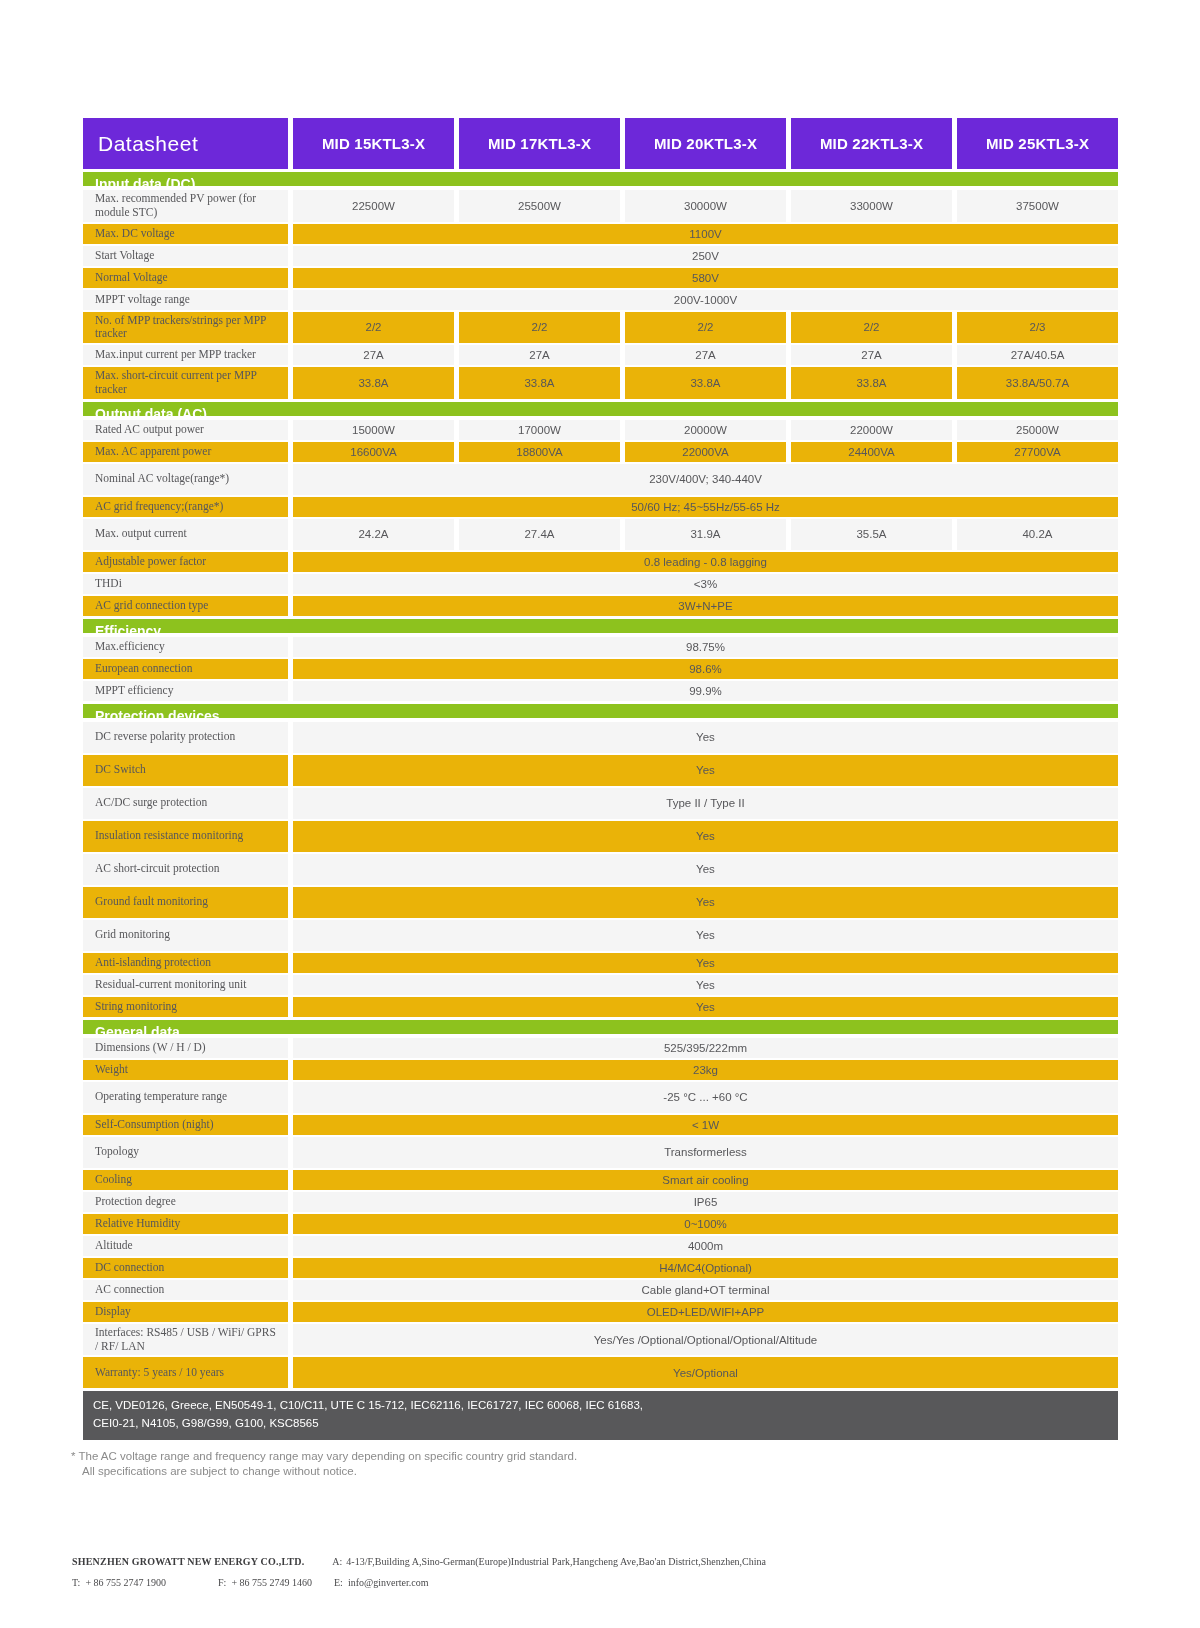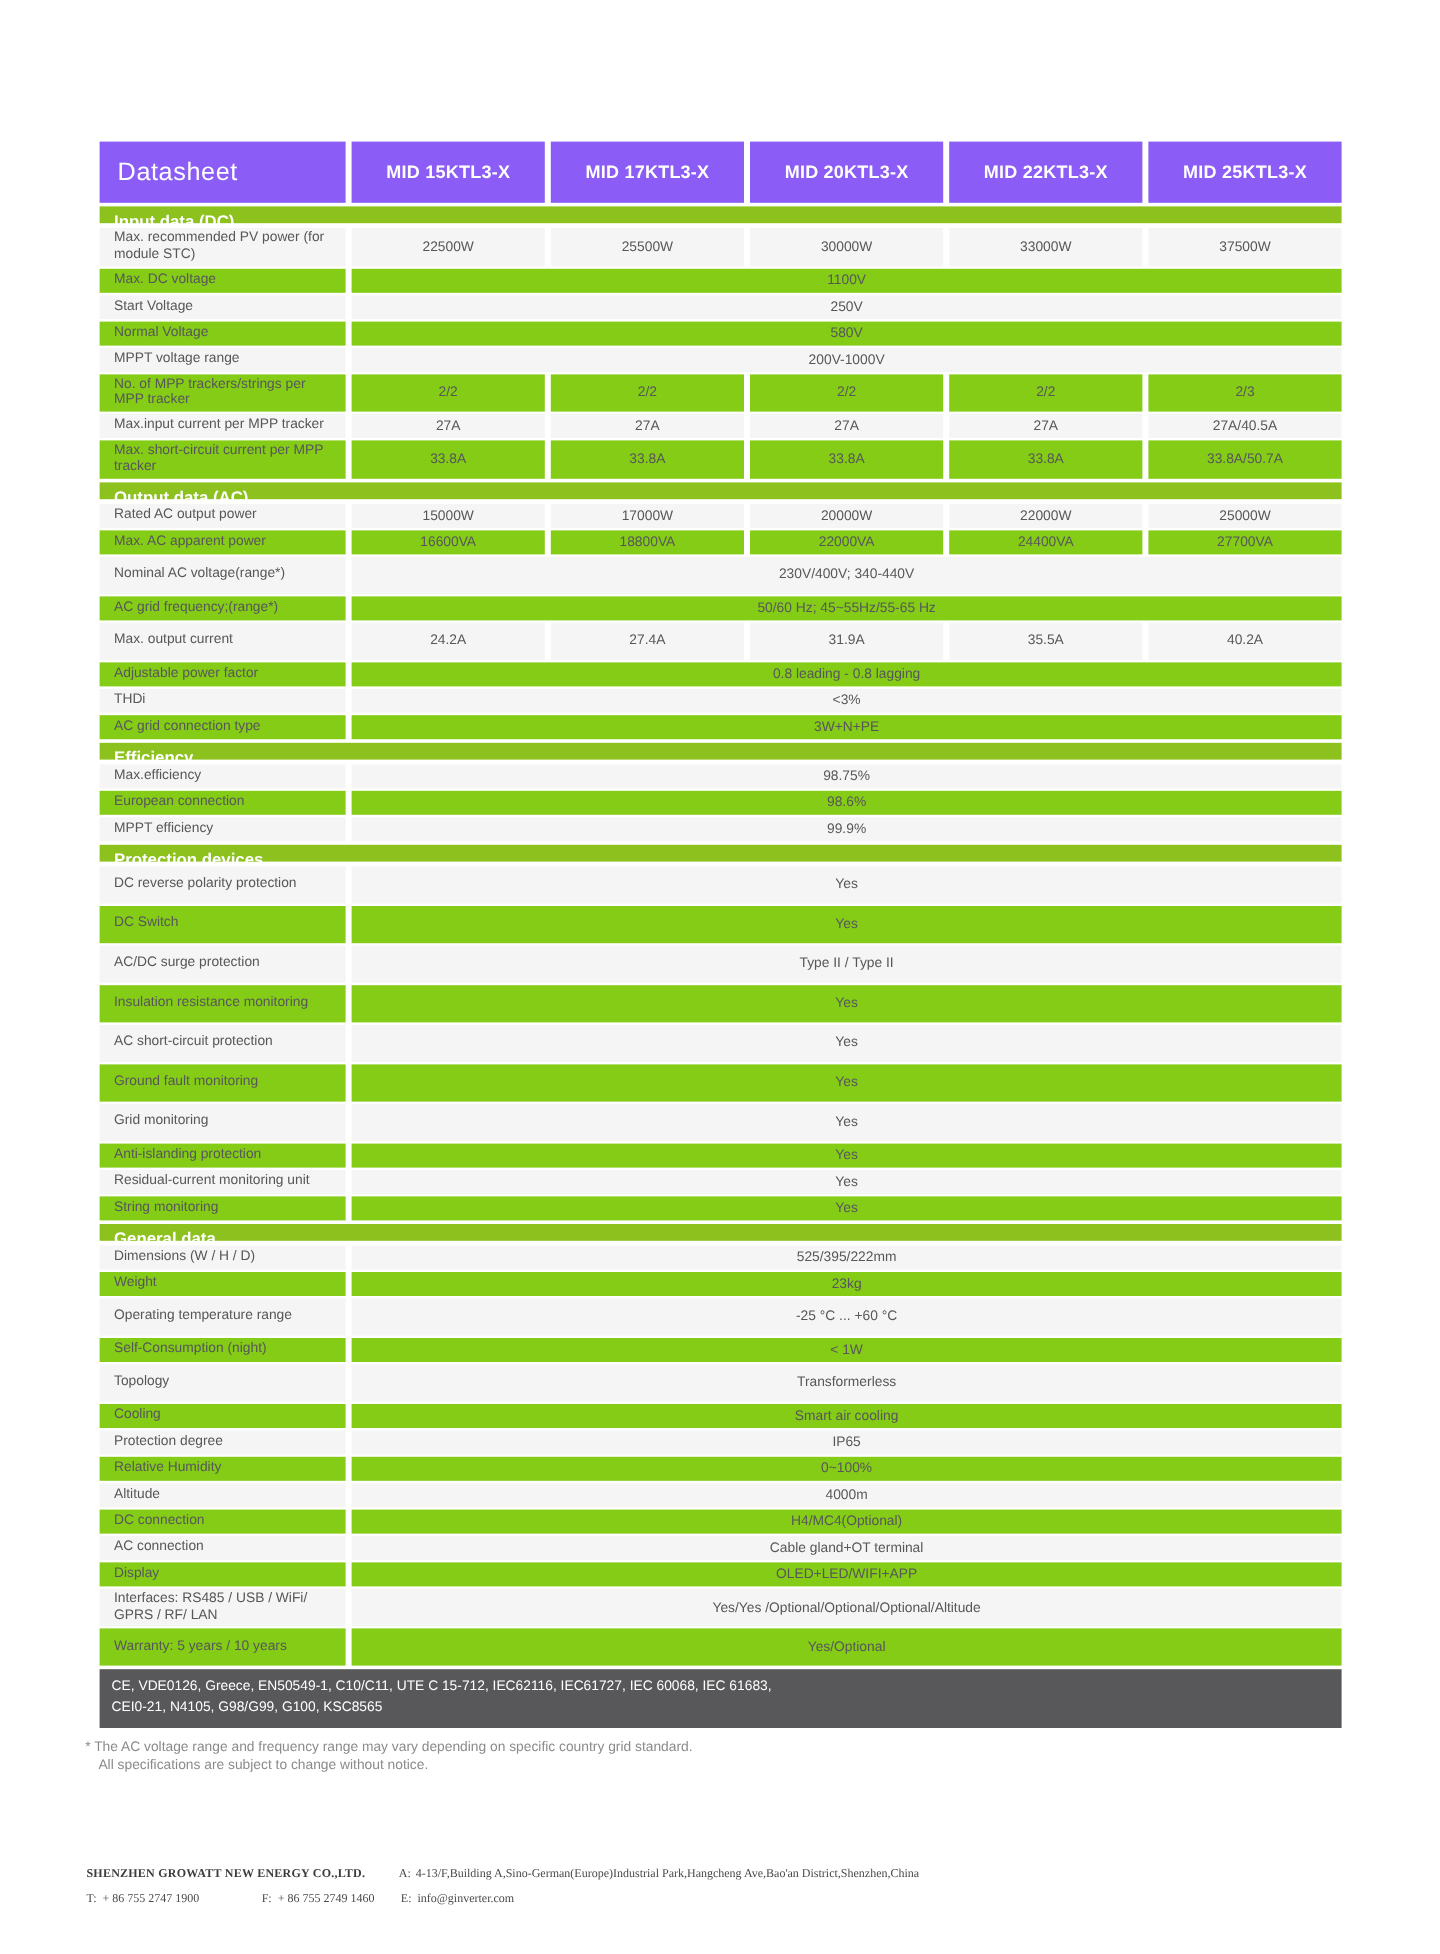--- a/index.html
+++ b/index.html
@@ -11,21 +11,21 @@
     background: #ffffff;
     overflow: hidden;
   }
   .spec-table {
     position: absolute;
     left: 83px; top: 118px;
     width: 1035px;
   }
   
   .thead { display: flex; gap: 5px; height: 51px; margin-bottom: 3px; }
-  .thead > div { background: #8b5cf6; color: #fff; }
+  .thead > div { background: #6d28d9; color: #fff; }
   .label-col { width: 205px; flex: none; }
   .title-cell {
     display: flex; align-items: center;
     padding-left: 15px;
     font-size: 21px; font-weight: 400; letter-spacing: .5px;
   }
   .model-cell {
     flex: 1;
     display: flex; align-items: center; justify-content: center;
     font-size: 15px; font-weight: bold; letter-spacing: .2px;
@@ -38,31 +38,31 @@
     font-size: 14px; font-weight: bold;
     margin: 3px 0 4px 0;
   }
   
   .row { display: flex; gap: 5px; margin-bottom: 2px; min-height: 20px; }
   .row.tall { min-height: 31px; }
   .row .lbl {
     width: 205px; flex: none;
     display: flex; align-items: center;
     padding: 2px 10px 2px 12px;
-    font-size: 11.5px; color: #57575a; line-height: 1.2;
+    font-size: 11.5px; color: #57575a; line-height: 1.2; font-family: Liberation Serif, serif;
   }
   .row .val {
     flex: 1;
     display: flex; align-items: center; justify-content: center;
     text-align: center;
     font-size: 11.5px; color: #57575a;
     padding: 2px 4px;
   }
   .row.light .lbl, .row.light .val { background: #f5f5f5; }
-  .row.dark  .lbl, .row.dark  .val { background: #84cc16; }
+  .row.dark  .lbl, .row.dark  .val { background: #eab308; }
   
   .certbar {
     margin-top: 3px;
     background: #58585a; color: #ffffff;
     text-align: left;
     font-size: 11.5px; line-height: 1.55;
     padding: 6px 10px 7px 10px;
   }
   
   .footnote {

